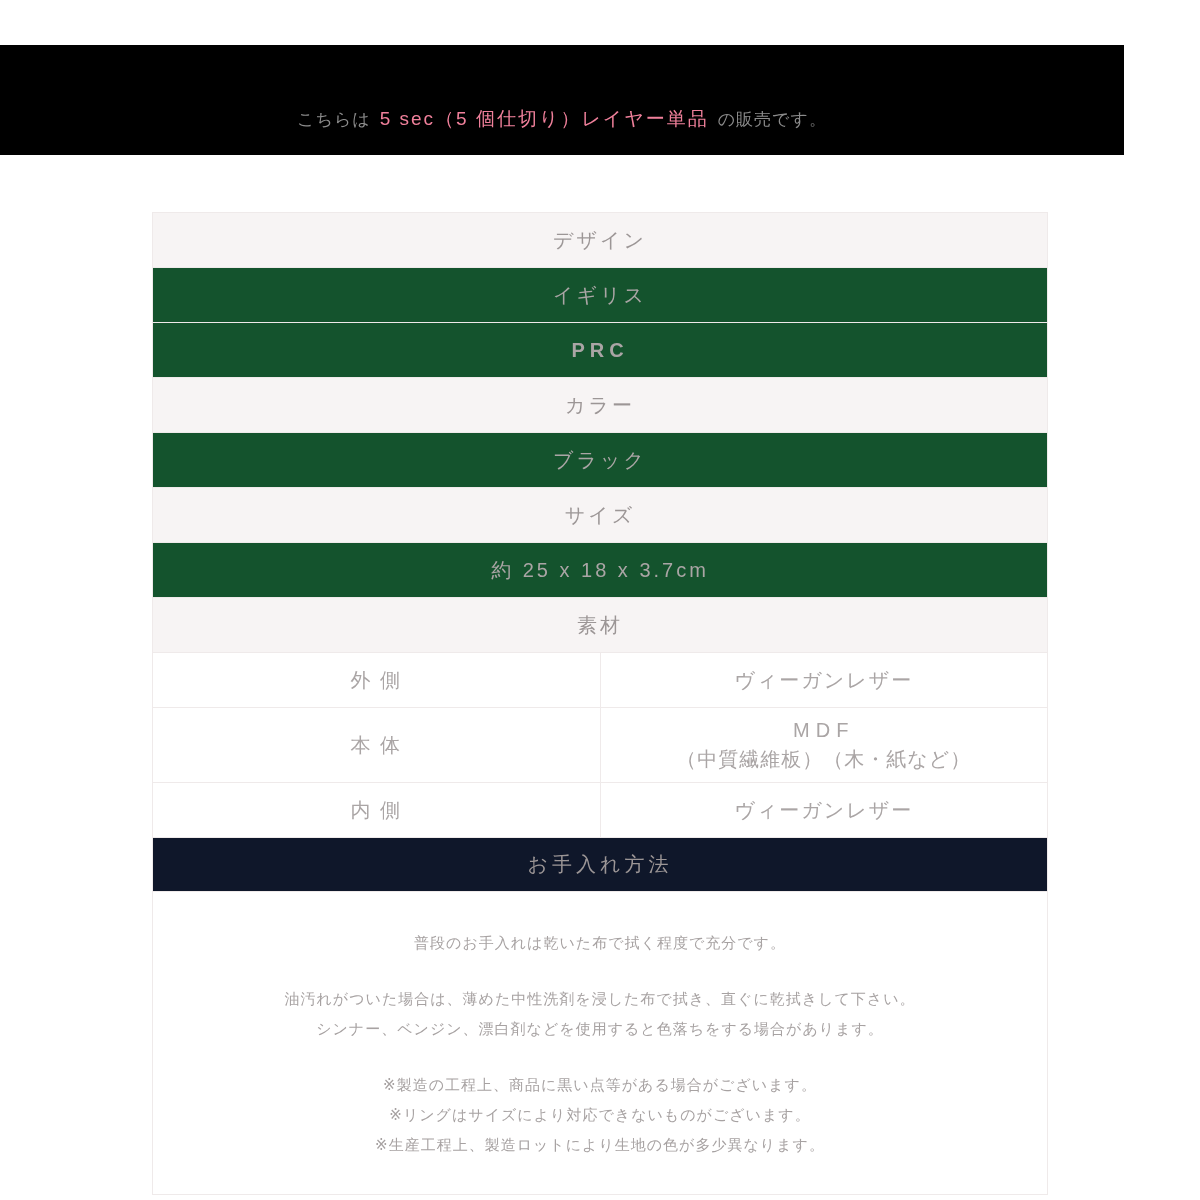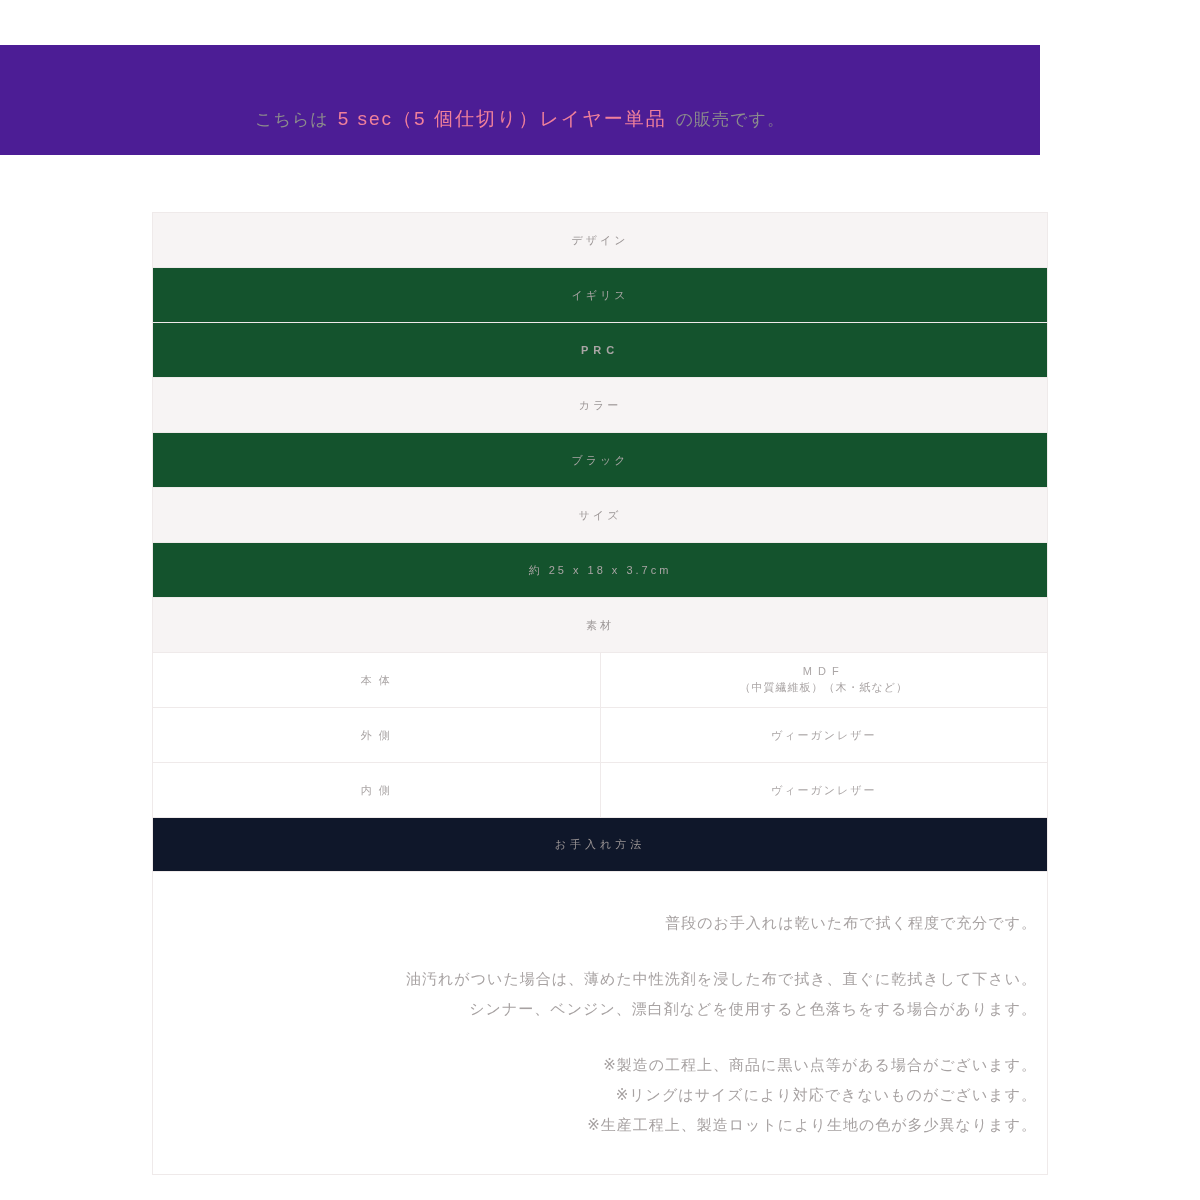--- a/index.html
+++ b/index.html
@@ -17,23 +17,23 @@
     height: 1200px;
     overflow: hidden;
     background: #ffffff;
   }
 
   
   .banner {
     position: absolute;
     top: 45px;
     left: 0;
-    width: 1040px;
+    width: 1124px;
     height: 110px;
-    background: #4c1d95;
+    background: #000000;
     display: flex;
     align-items: center;
     justify-content: center;
   }
   .banner-line {
     font-size: 17px;
     letter-spacing: 1px;
     color: #8c8c8c;
     white-space: nowrap;
     display: flex;
@@ -53,23 +53,23 @@
     top: 212px;
     left: 152px;
     width: 896px;
     border-collapse: collapse;
     table-layout: fixed;
   }
   .spec-table td {
     border: 1px solid #efeaea;
     text-align: center;
     color: #aaa5a5;
-    font-size: 11px;
-    letter-spacing: 2px;
-    padding: 0;
+    font-size: 20px;
+    letter-spacing: 2px;
+    padding: 8px;
     height: 55px;
     vertical-align: middle;
   }
   .hdr td {
     background: #f7f4f4;
     color: #9c9696;
     letter-spacing: 3px;
   }
   .val td {
     background: #14532d;
@@ -105,21 +105,21 @@
   }
   .care-body td {
     background: #ffffff;
     height: auto;
     padding: 36px 10px 34px 10px;
     line-height: 2.0;
     letter-spacing: 1px;
     color: #a7a2a2;
     font-size: 15px;
   }
-  .care-body p { margin: 0; text-align: right; }
+  .care-body p { margin: 0; }
   .care-gap { height: 26px; }
 
   
   .soldout {
     position: absolute;
     top: 562px;
     left: 0;
     width: 1200px;
     text-align: center;
     font-family: "Liberation Sans", "DejaVu Sans", sans-serif;
@@ -165,29 +165,29 @@
         <td colspan="2">サイズ</td>
       </tr>
       <tr class="val">
         <td colspan="2">約 25 x 18 x 3.7cm</td>
       </tr>
       <tr class="hdr">
         <td colspan="2">素材</td>
       </tr>
 
       <tr>
+        <td class="sub-label">外 側</td>
+        <td class="sub-value">ヴィーガンレザー</td>
+      </tr>
+      <tr>
         <td class="sub-label">本 体</td>
         <td class="sub-value">
           <span class="mdf-main">MDF</span>
           <span class="mdf-sub">（中質繊維板）（木・紙など）</span>
         </td>
-      </tr>
-      <tr>
-        <td class="sub-label">外 側</td>
-        <td class="sub-value">ヴィーガンレザー</td>
       </tr>
       <tr>
         <td class="sub-label">内 側</td>
         <td class="sub-value">ヴィーガンレザー</td>
       </tr>
 
       <tr class="care-head">
         <td colspan="2">お手入れ方法</td>
       </tr>
       <tr class="care-body">

